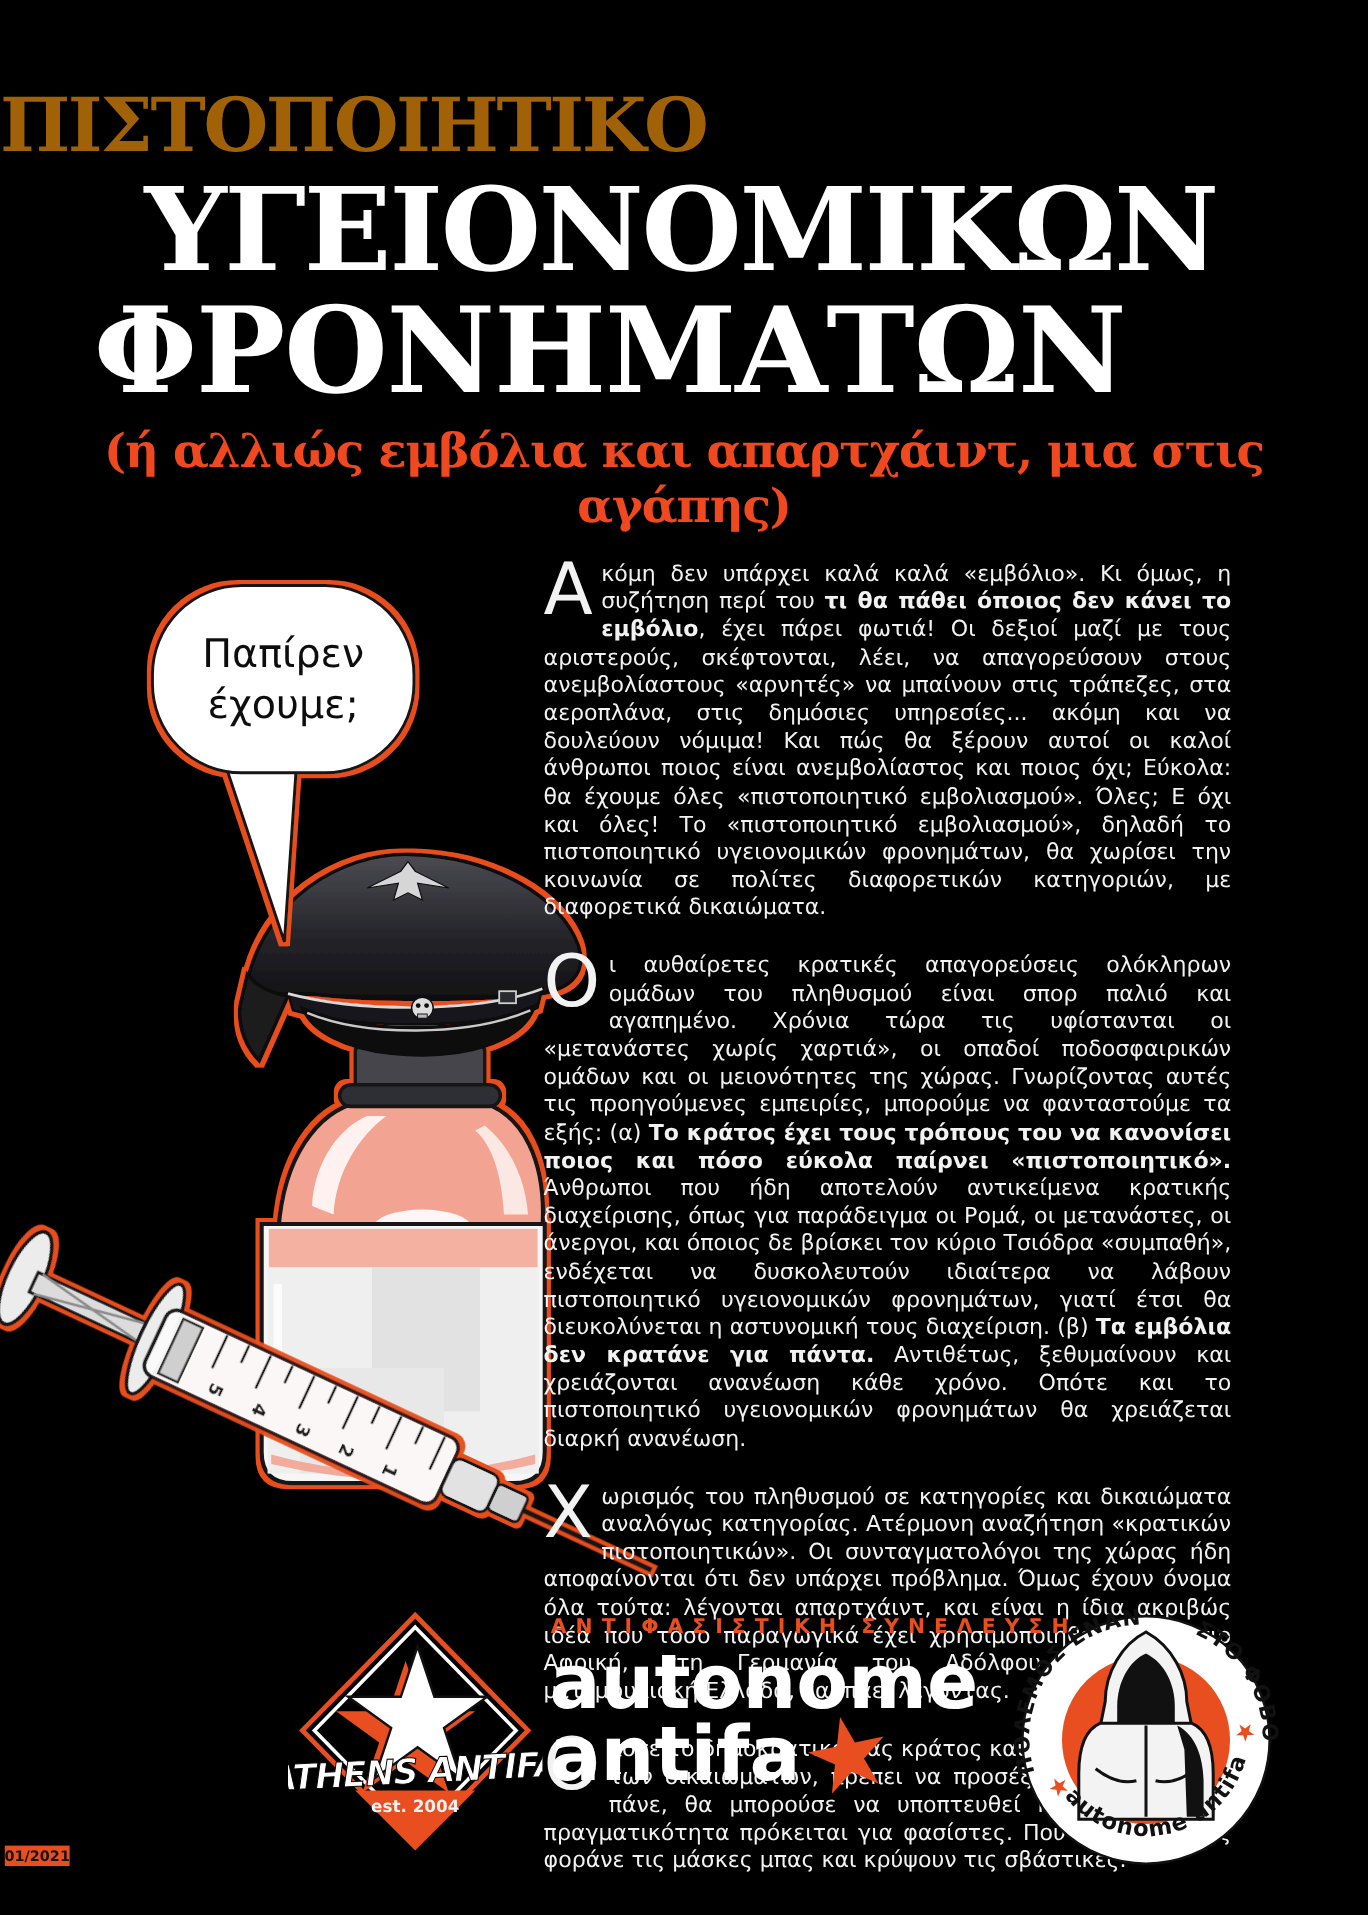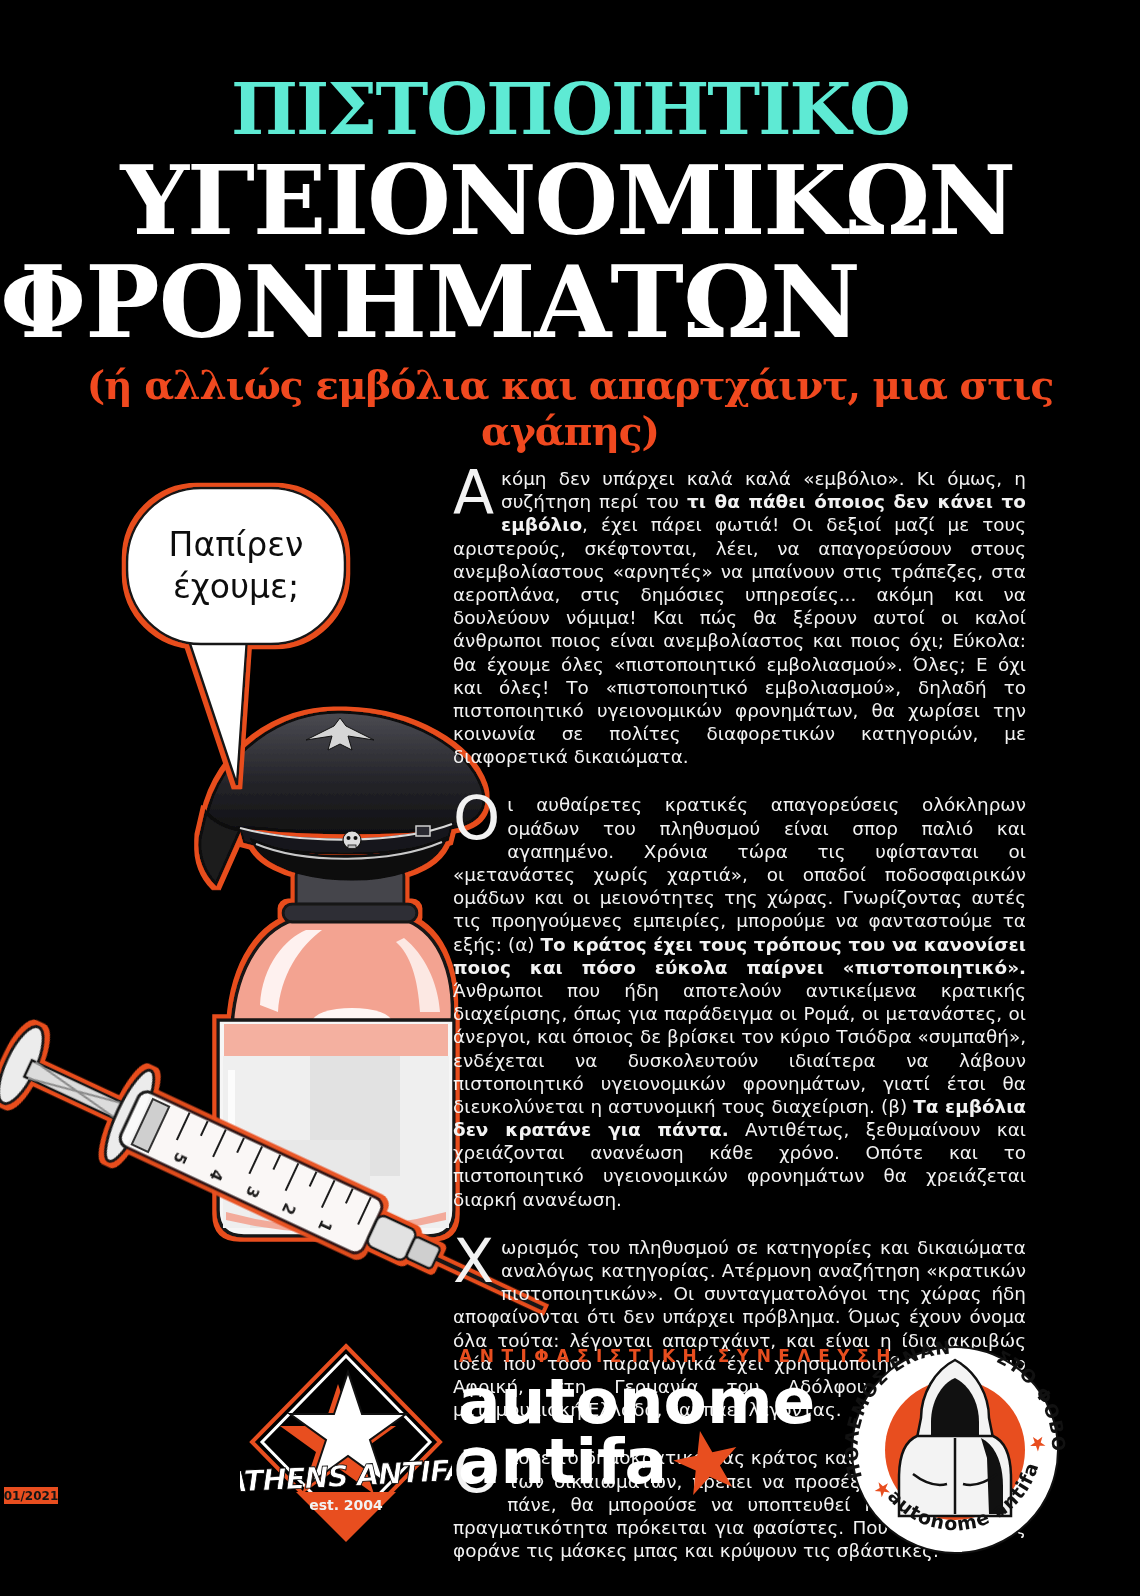--- a/index.html
+++ b/index.html
@@ -3,23 +3,23 @@
 <meta charset="utf-8">
 <style>
   html,body{margin:0;padding:0;background:#000;}
   #poster{
     position:relative;width:1140px;height:1596px;background:#000;overflow:hidden;
     font-family:"DejaVu Sans",sans-serif;
   }
   
   #header{position:absolute;top:74px;left:0;width:1140px;}
   .title-line{font-family:"DejaVu Serif",serif;font-weight:bold;margin:0;line-height:1.0;}
-  #title1{color:#5eead4;font-size:71px;text-align:center;letter-spacing:-2px;}
+  #title1{color:#a16207;font-size:62px;letter-spacing:-2px;}
   #title2{color:#ffffff;font-size:96px;text-align:right;padding-right:126px;letter-spacing:-2px;margin-top:8px;padding-left:34px;}
-  #title3{color:#ffffff;font-size:99px;text-align:left;padding-right:124px;letter-spacing:-1px;margin-top:4px;}
+  #title3{color:#ffffff;font-size:99px;text-align:center;padding-right:124px;letter-spacing:-1px;margin-top:4px;}
   #subtitle{color:#F0491F;font-family:"DejaVu Serif",serif;font-weight:bold;font-size:39px;
     text-align:center;margin-top:10px;letter-spacing:-1px;}
   
   #bodycol{
     position:absolute;left:453px;top:467px;width:573px;color:#f2f2f2;
     font-size:18.4px;line-height:1.26;text-align:justify;
   }
   #bodycol p{margin:0 0 25px 0;}
   .dropcap{
     float:left;font-size:60px;line-height:46px;padding:2px 7px 0 0;font-weight:400;
@@ -30,21 +30,21 @@
   
   #footer-center{position:absolute;left:458px;top:1346px;width:390px;}
   #assembly{color:#E84E1F;font-weight:bold;font-size:17px;letter-spacing:7.5px;margin:0 0 6px 1px;white-space:nowrap;}
   .biglogo{color:#ffffff;font-weight:bold;font-size:63px;line-height:60px;letter-spacing:0px;margin:0;}
   #antifa-row{display:flex;align-items:flex-end;}
   #logo-star{color:#E84E1F;font-size:84px;line-height:60px;margin-left:2px;transform:rotate(-12deg);}
   #site-url{color:#ffffff;font-size:33px;margin-top:8px;letter-spacing:0.5px;}
   #athens-logo{position:absolute;left:240px;top:1334px;}
   #circle-badge{position:absolute;left:843px;top:1338px;}
   #issue-badge{
-    position:absolute;left:4px;top:1487px;width:54px;height:17px;background:#E84E1F;
+    position:absolute;left:4px;top:1538px;width:54px;height:17px;background:#E84E1F;
     color:#151515;font-weight:bold;font-size:12px;display:flex;align-items:center;justify-content:center;
   }
   svg text{font-family:"DejaVu Sans",sans-serif;}
 </style>
 </head>
 <body>
 
 <div id="poster">
 
   <div id="header">

